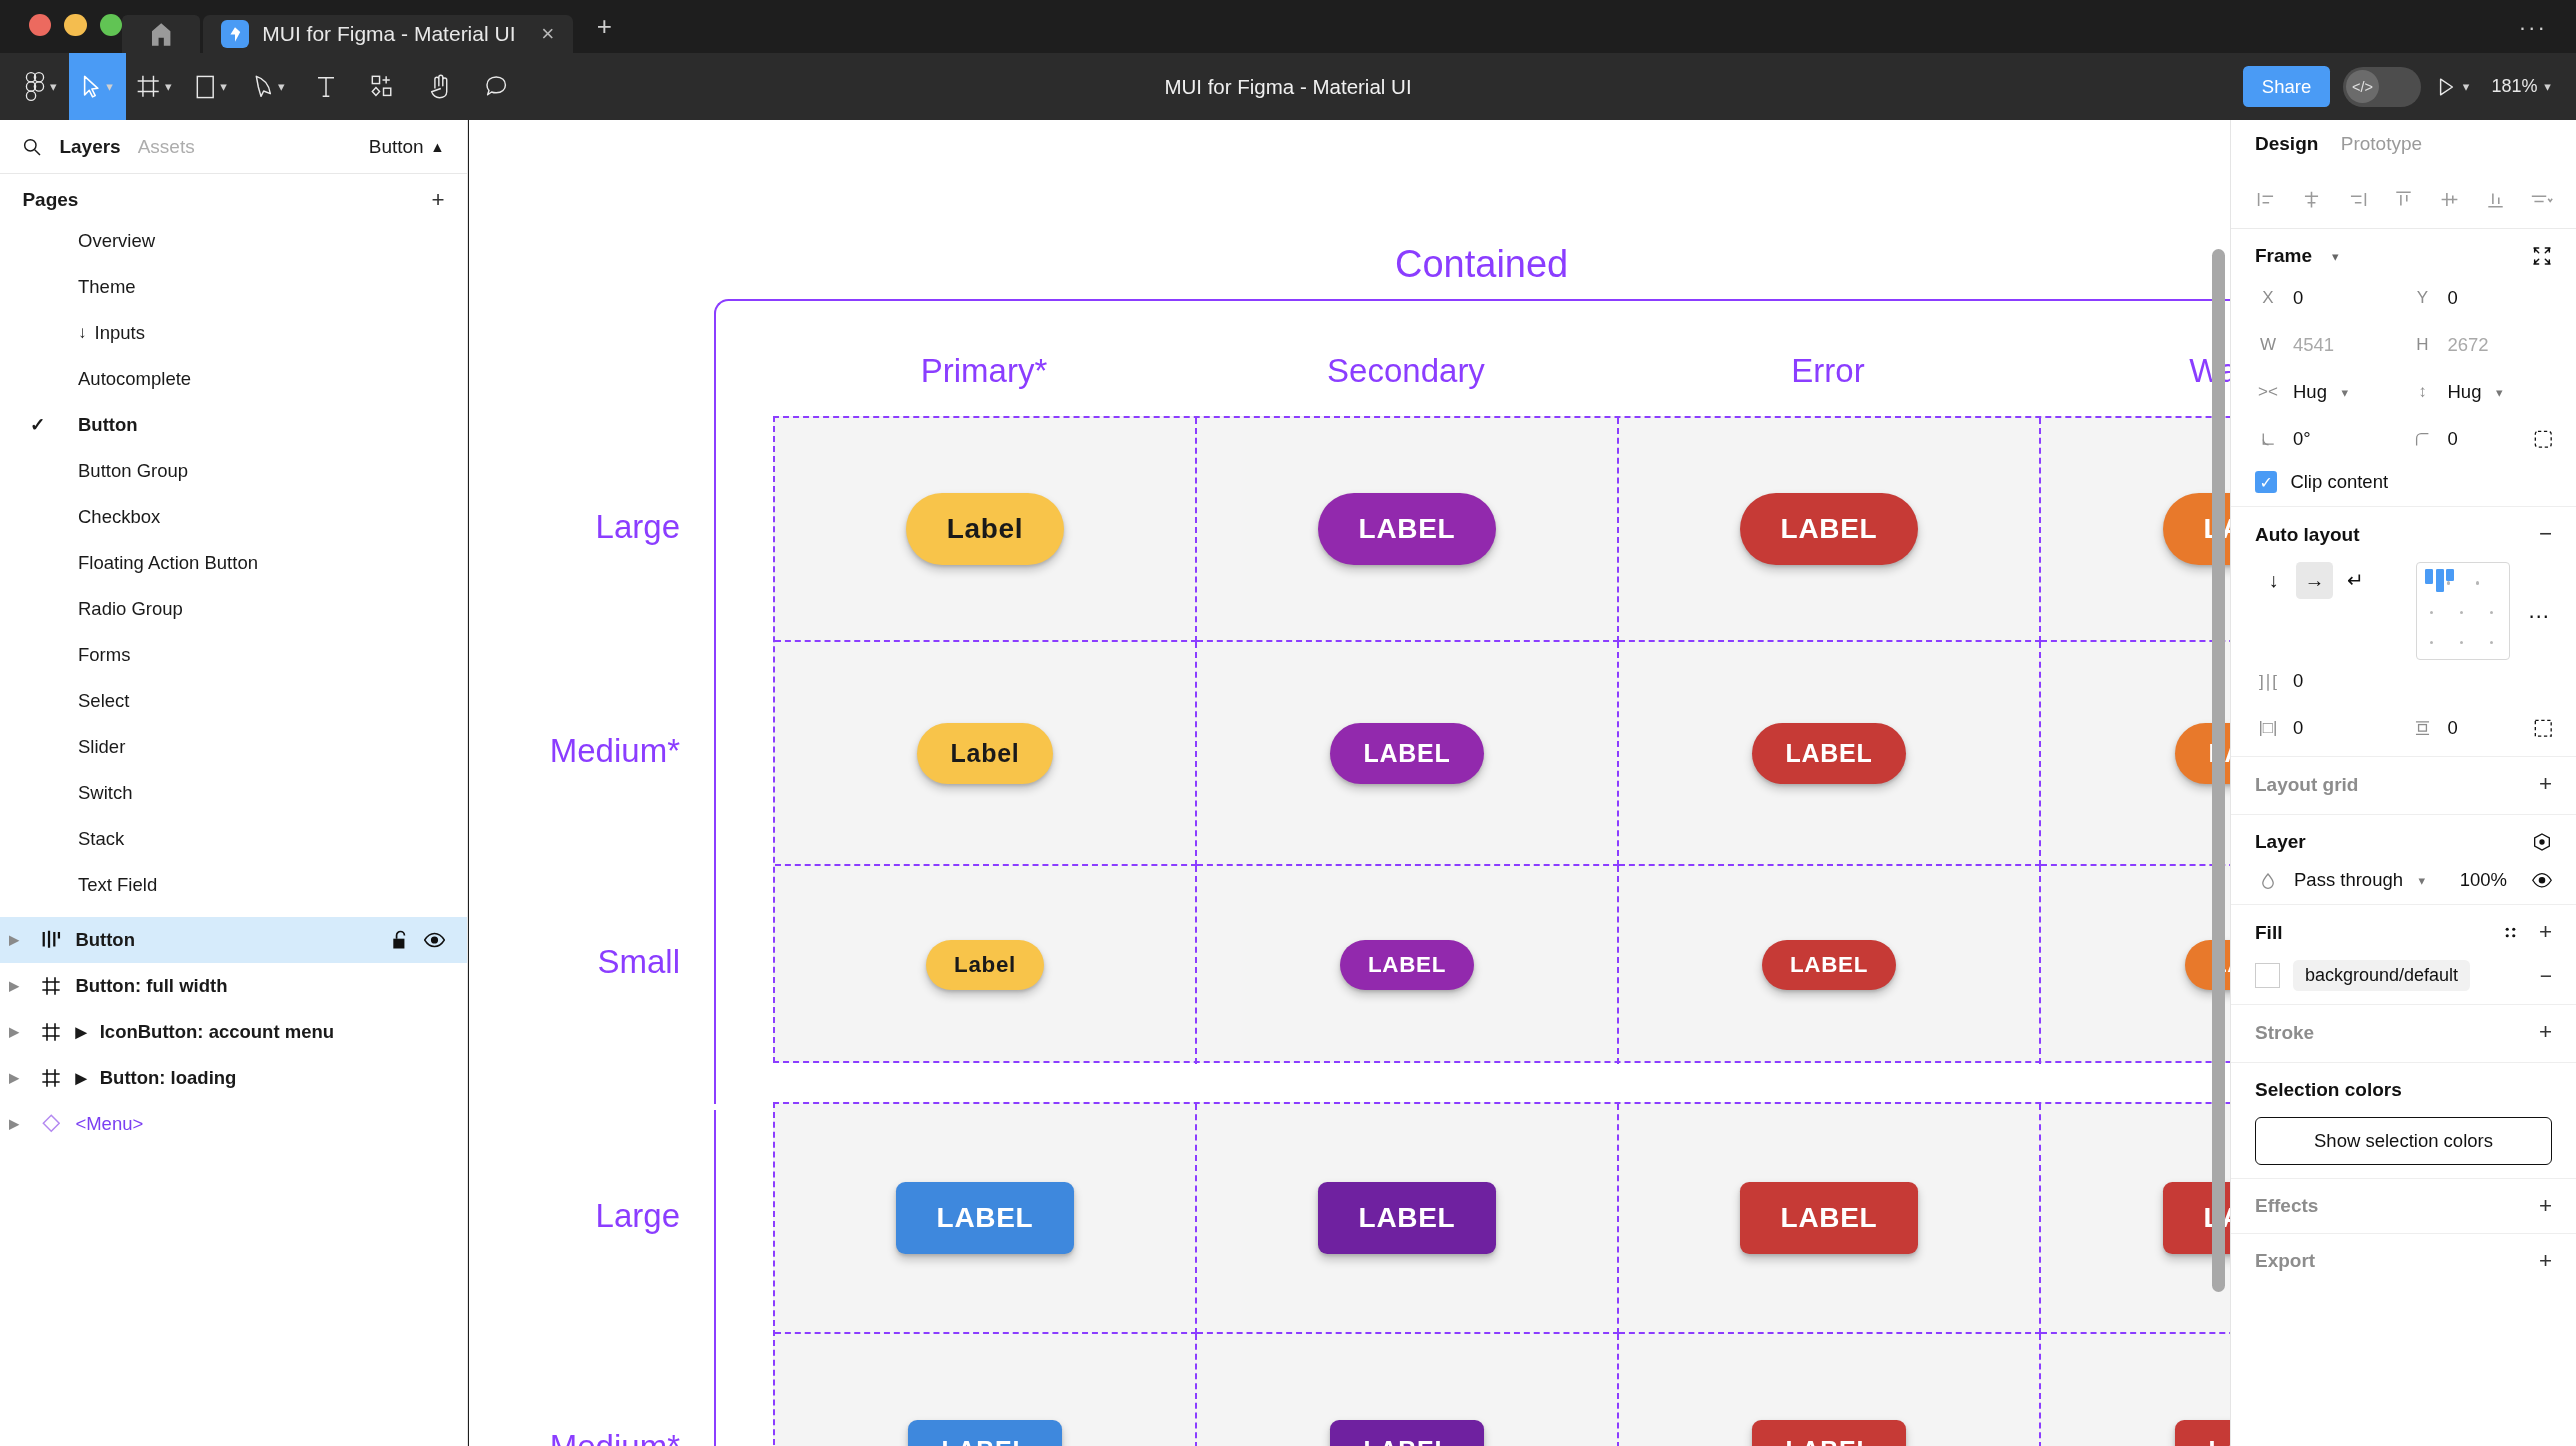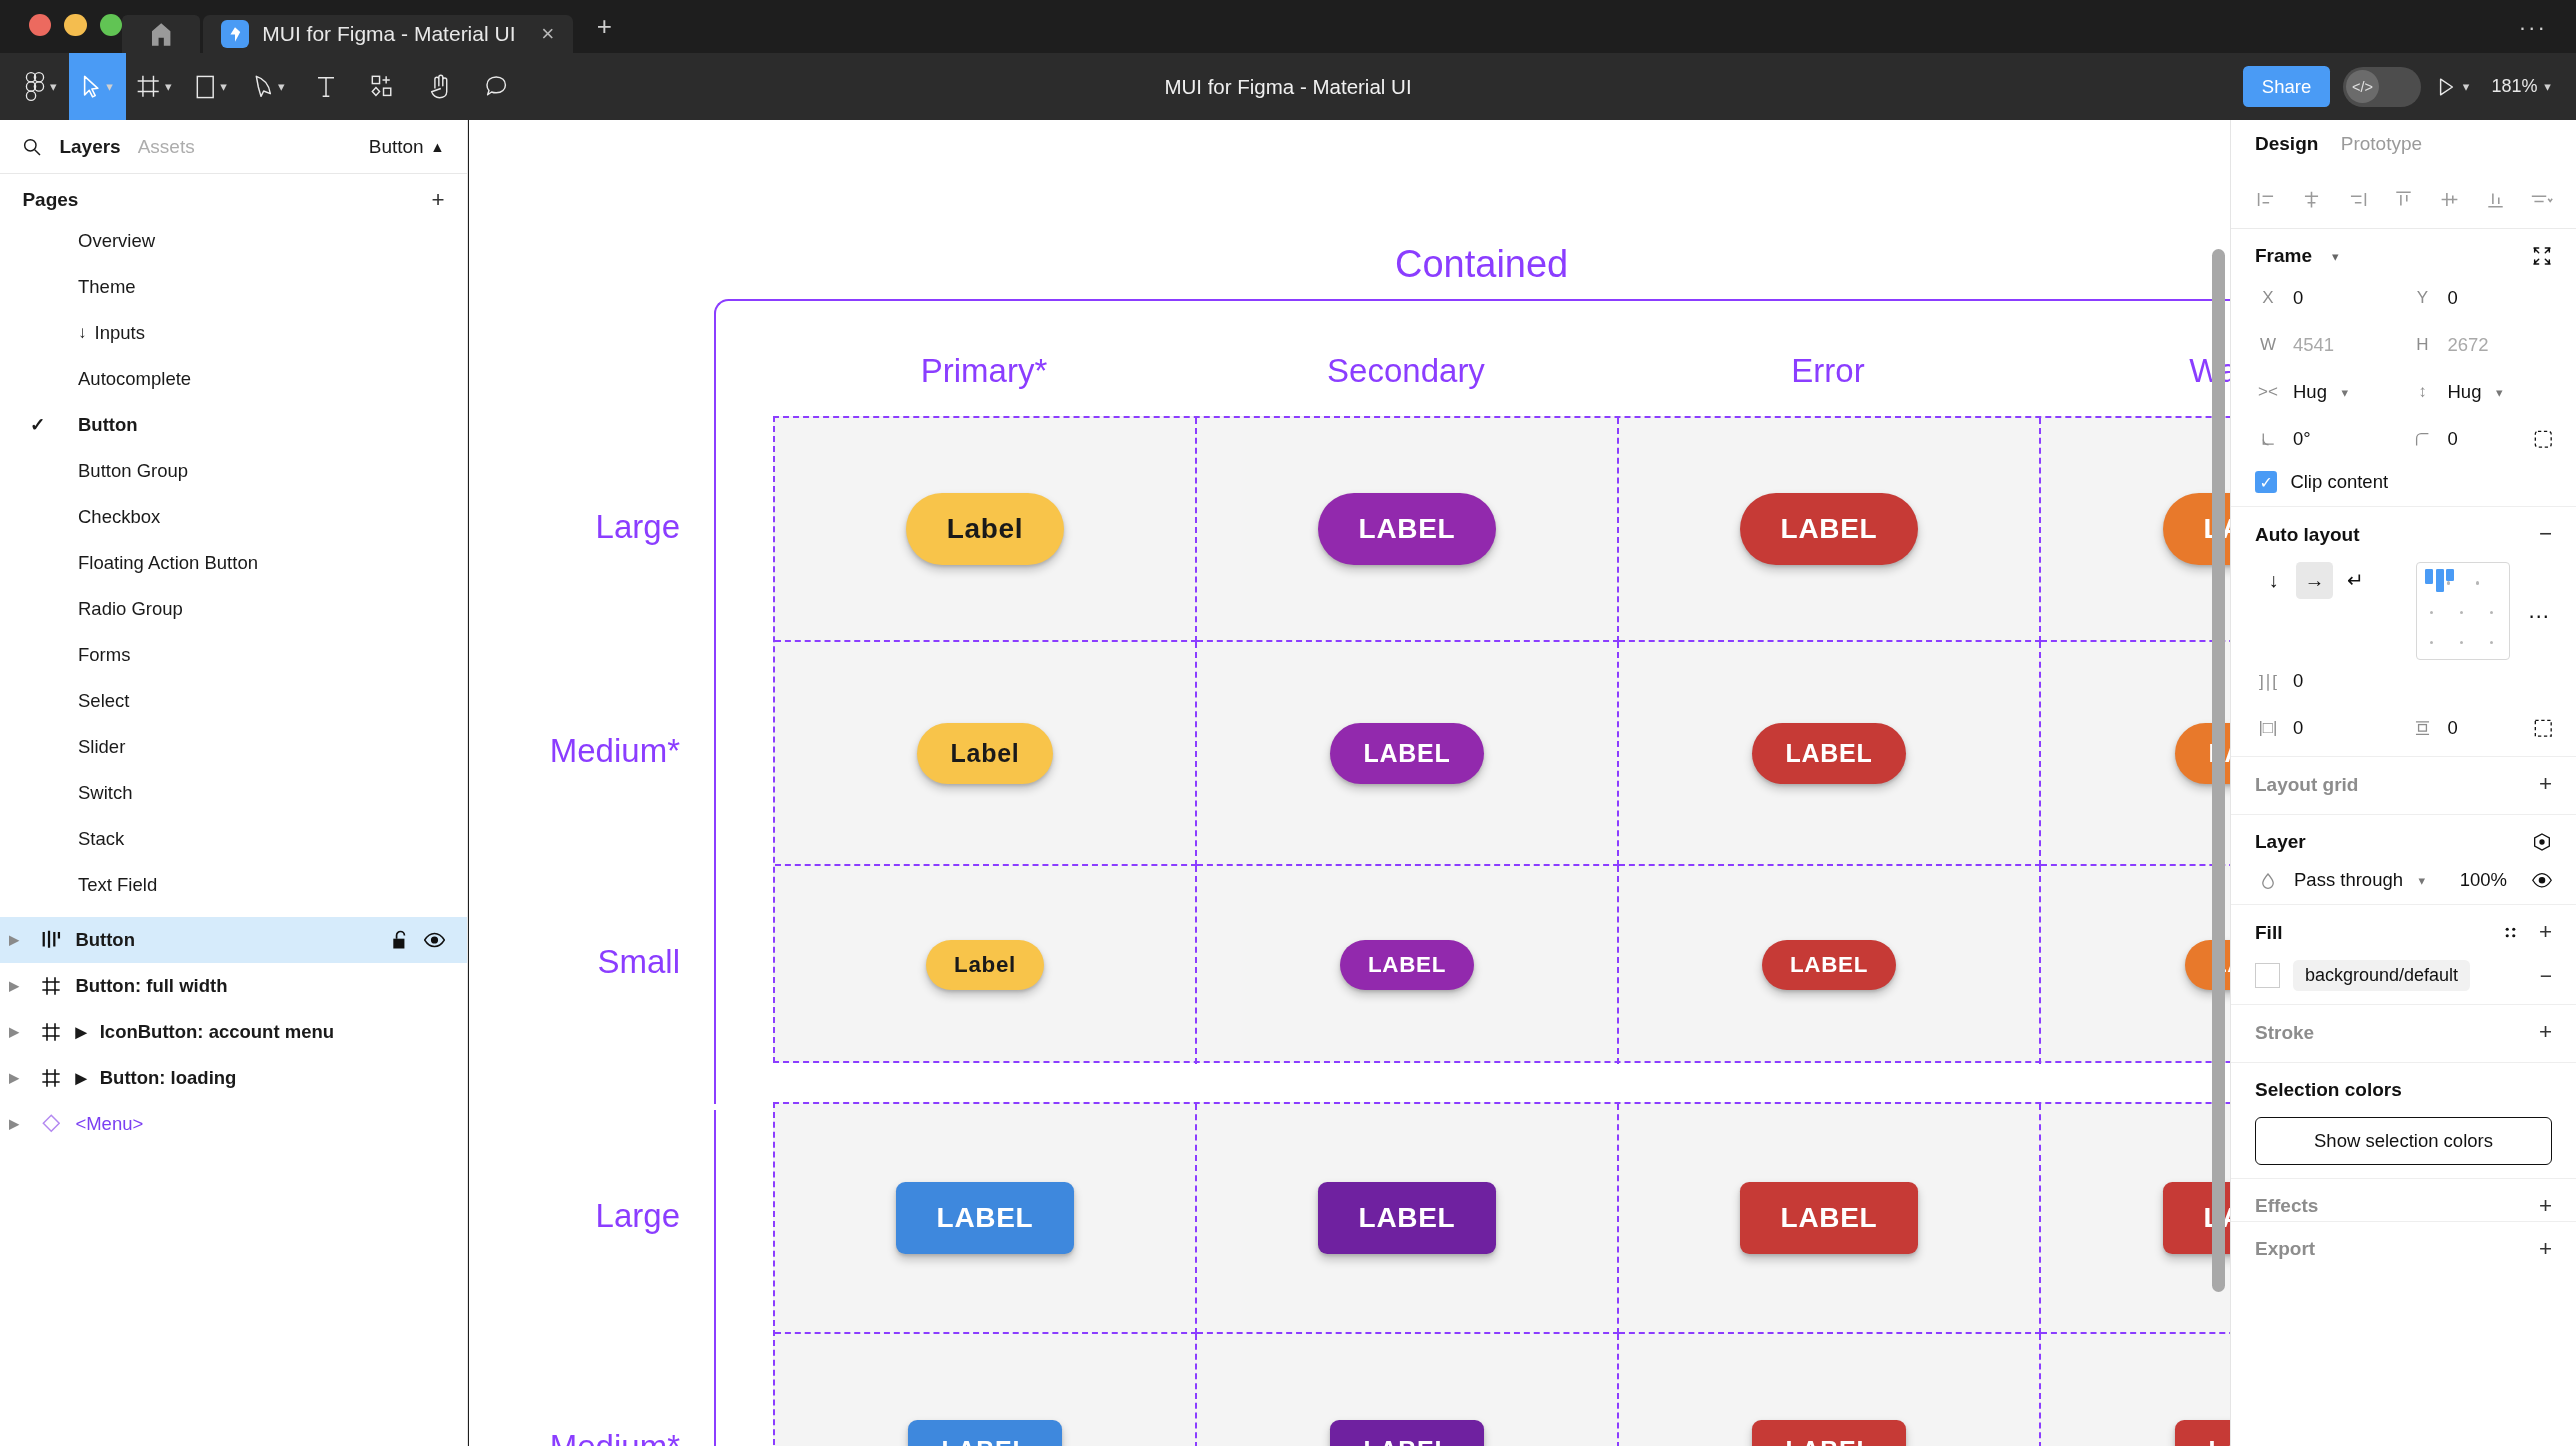--- a/index.html
+++ b/index.html
@@ -809,21 +809,21 @@
     </div>
   </div>
 
   <div class="sect">
     <div class="sect-head">
       <span class="sect-title">Selection colors</span>
     </div>
     <button class="show-colors-btn">Show selection colors</button>
   </div>
 
-  <div class="sect" style="padding-bottom:3px">
+  <div class="sect" style="padding-bottom:15px">
     <div class="sect-head" style="margin-bottom:0">
       <span class="sect-title muted">Effects</span>
       <span class="sect-act">+</span>
     </div>
   </div>
 
   <div class="sect noline" style="padding-bottom:18.5px">
     <div class="sect-head" style="margin-bottom:16px">
       <span class="sect-title muted">Export</span>
       <span class="sect-act">+</span>

